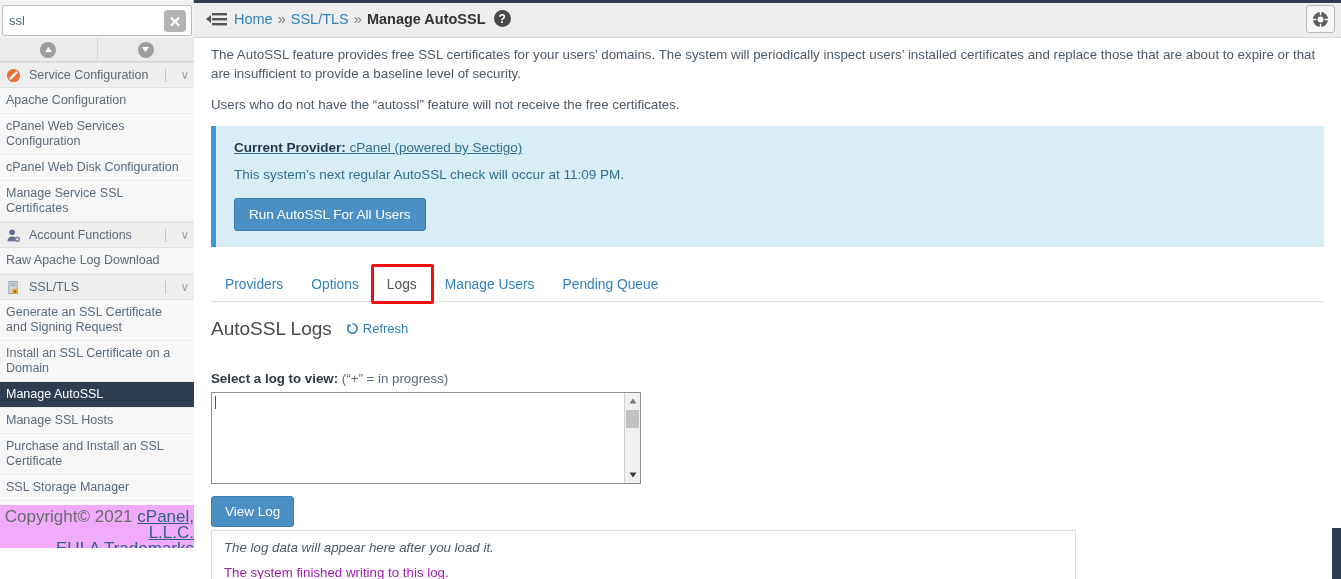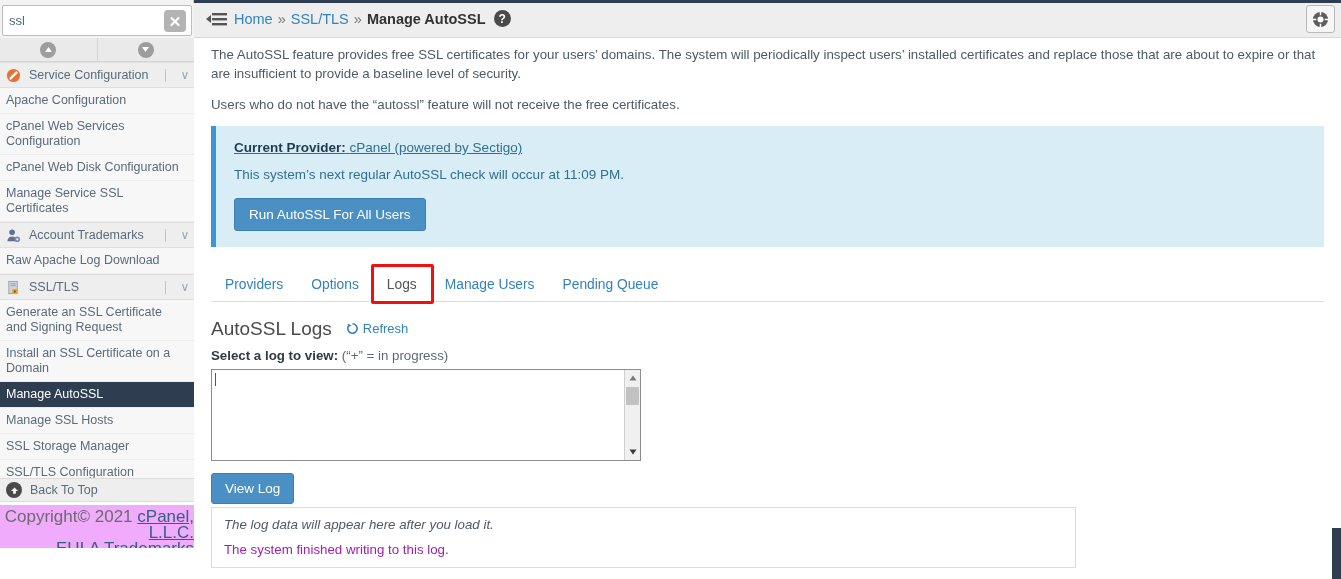--- a/index.html
+++ b/index.html
@@ -191,21 +191,21 @@
     margin: 16px 0 0 17px; display: flex; align-items: baseline;
     font-size: 19px; color: #4a4a4a; font-weight: normal;
   }
   .refresh {
     margin-left: 14px; font-size: 13px; color: #3182bd; cursor: pointer;
     display: flex; align-items: center;
   }
   .refresh .rico { margin-right: 4px; display:flex; }
 
   .sellabel {
-    margin: 8px 0 6px 17px; font-size: 13.3px; color: #4d5a66;
+    margin: 31px 0 6px 17px; font-size: 13.3px; color: #4d5a66;
   }
   .sellabel b { color: #2f3a44; }
   .sellabel .hint { color: #5a6a78; font-weight: normal; }
 
   .selwrap {
     position: relative; margin-left: 17px;
     width: 430px; height: 92px;
     border: 1px solid #8d8d8d; background: #ffffff;
   }
   .selwrap .caret { position: absolute; left: 3px; top: 3px; width: 1px; height: 13px; background: #555; }
@@ -289,21 +289,21 @@
 
       <div class="grp">
         <span class="gi">
           <svg width="15" height="15" viewBox="0 0 16 16">
             <circle cx="6.5" cy="4.5" r="3" fill="#5f7090"></circle>
             <path d="M1.5 14c0-3 2.2-5 5-5s5 2 5 5z" fill="#5f7090"></path>
             <circle cx="12" cy="12" r="3" fill="#7a8aa5"></circle>
             <circle cx="12" cy="12" r="1.2" fill="#eeeeee"></circle>
           </svg>
         </span>
-        <span class="gl">Account Trademarks</span>
+        <span class="gl">Account Functions</span>
         <span class="gsep"></span>
         <span class="gchev">∨</span>
       </div>
       <div class="item">Raw Apache Log Download</div>
 
       <div class="grp">
         <span class="gi">
           <svg width="15" height="15" viewBox="0 0 16 16">
             <rect x="3" y="1.5" width="9" height="13" fill="#cfd4d9" stroke="#9aa3ac"></rect>
             <rect x="4.8" y="3.5" width="5.5" height="1" fill="#9aa3ac"></rect>
@@ -313,32 +313,25 @@
           </svg>
         </span>
         <span class="gl">SSL/TLS</span>
         <span class="gsep"></span>
         <span class="gchev">∨</span>
       </div>
       <div class="item">Generate an SSL Certificate and Signing Request</div>
       <div class="item">Install an SSL Certificate on a Domain</div>
       <div class="item active">Manage AutoSSL</div>
       <div class="item">Manage SSL Hosts</div>
+      <div class="item">Purchase and Install an SSL Certificate</div>
       <div class="item">SSL Storage Manager</div>
       <div class="item">SSL/TLS Configuration</div>
     </div>
 
-    <div class="backtotop">
-      <span class="circ">
-        <svg width="9" height="9" viewBox="0 0 9 9">
-            <polygon points="4.5,1.5 8,5 5.8,5 5.8,7.8 3.2,7.8 3.2,5 1,5" fill="#ffffff"></polygon>
-          </svg>
-      </span>
-      <span>Back To Top</span>
-    </div>
 
     <div class="copy">
       <div>
         <span>Copyright© 2021</span>
         <a>cPanel, L.L.C.</a>
       </div>
       <div>
         <a>EULA</a>
         <a>Trademarks</a>
         <a>Privacy Policy</a>

